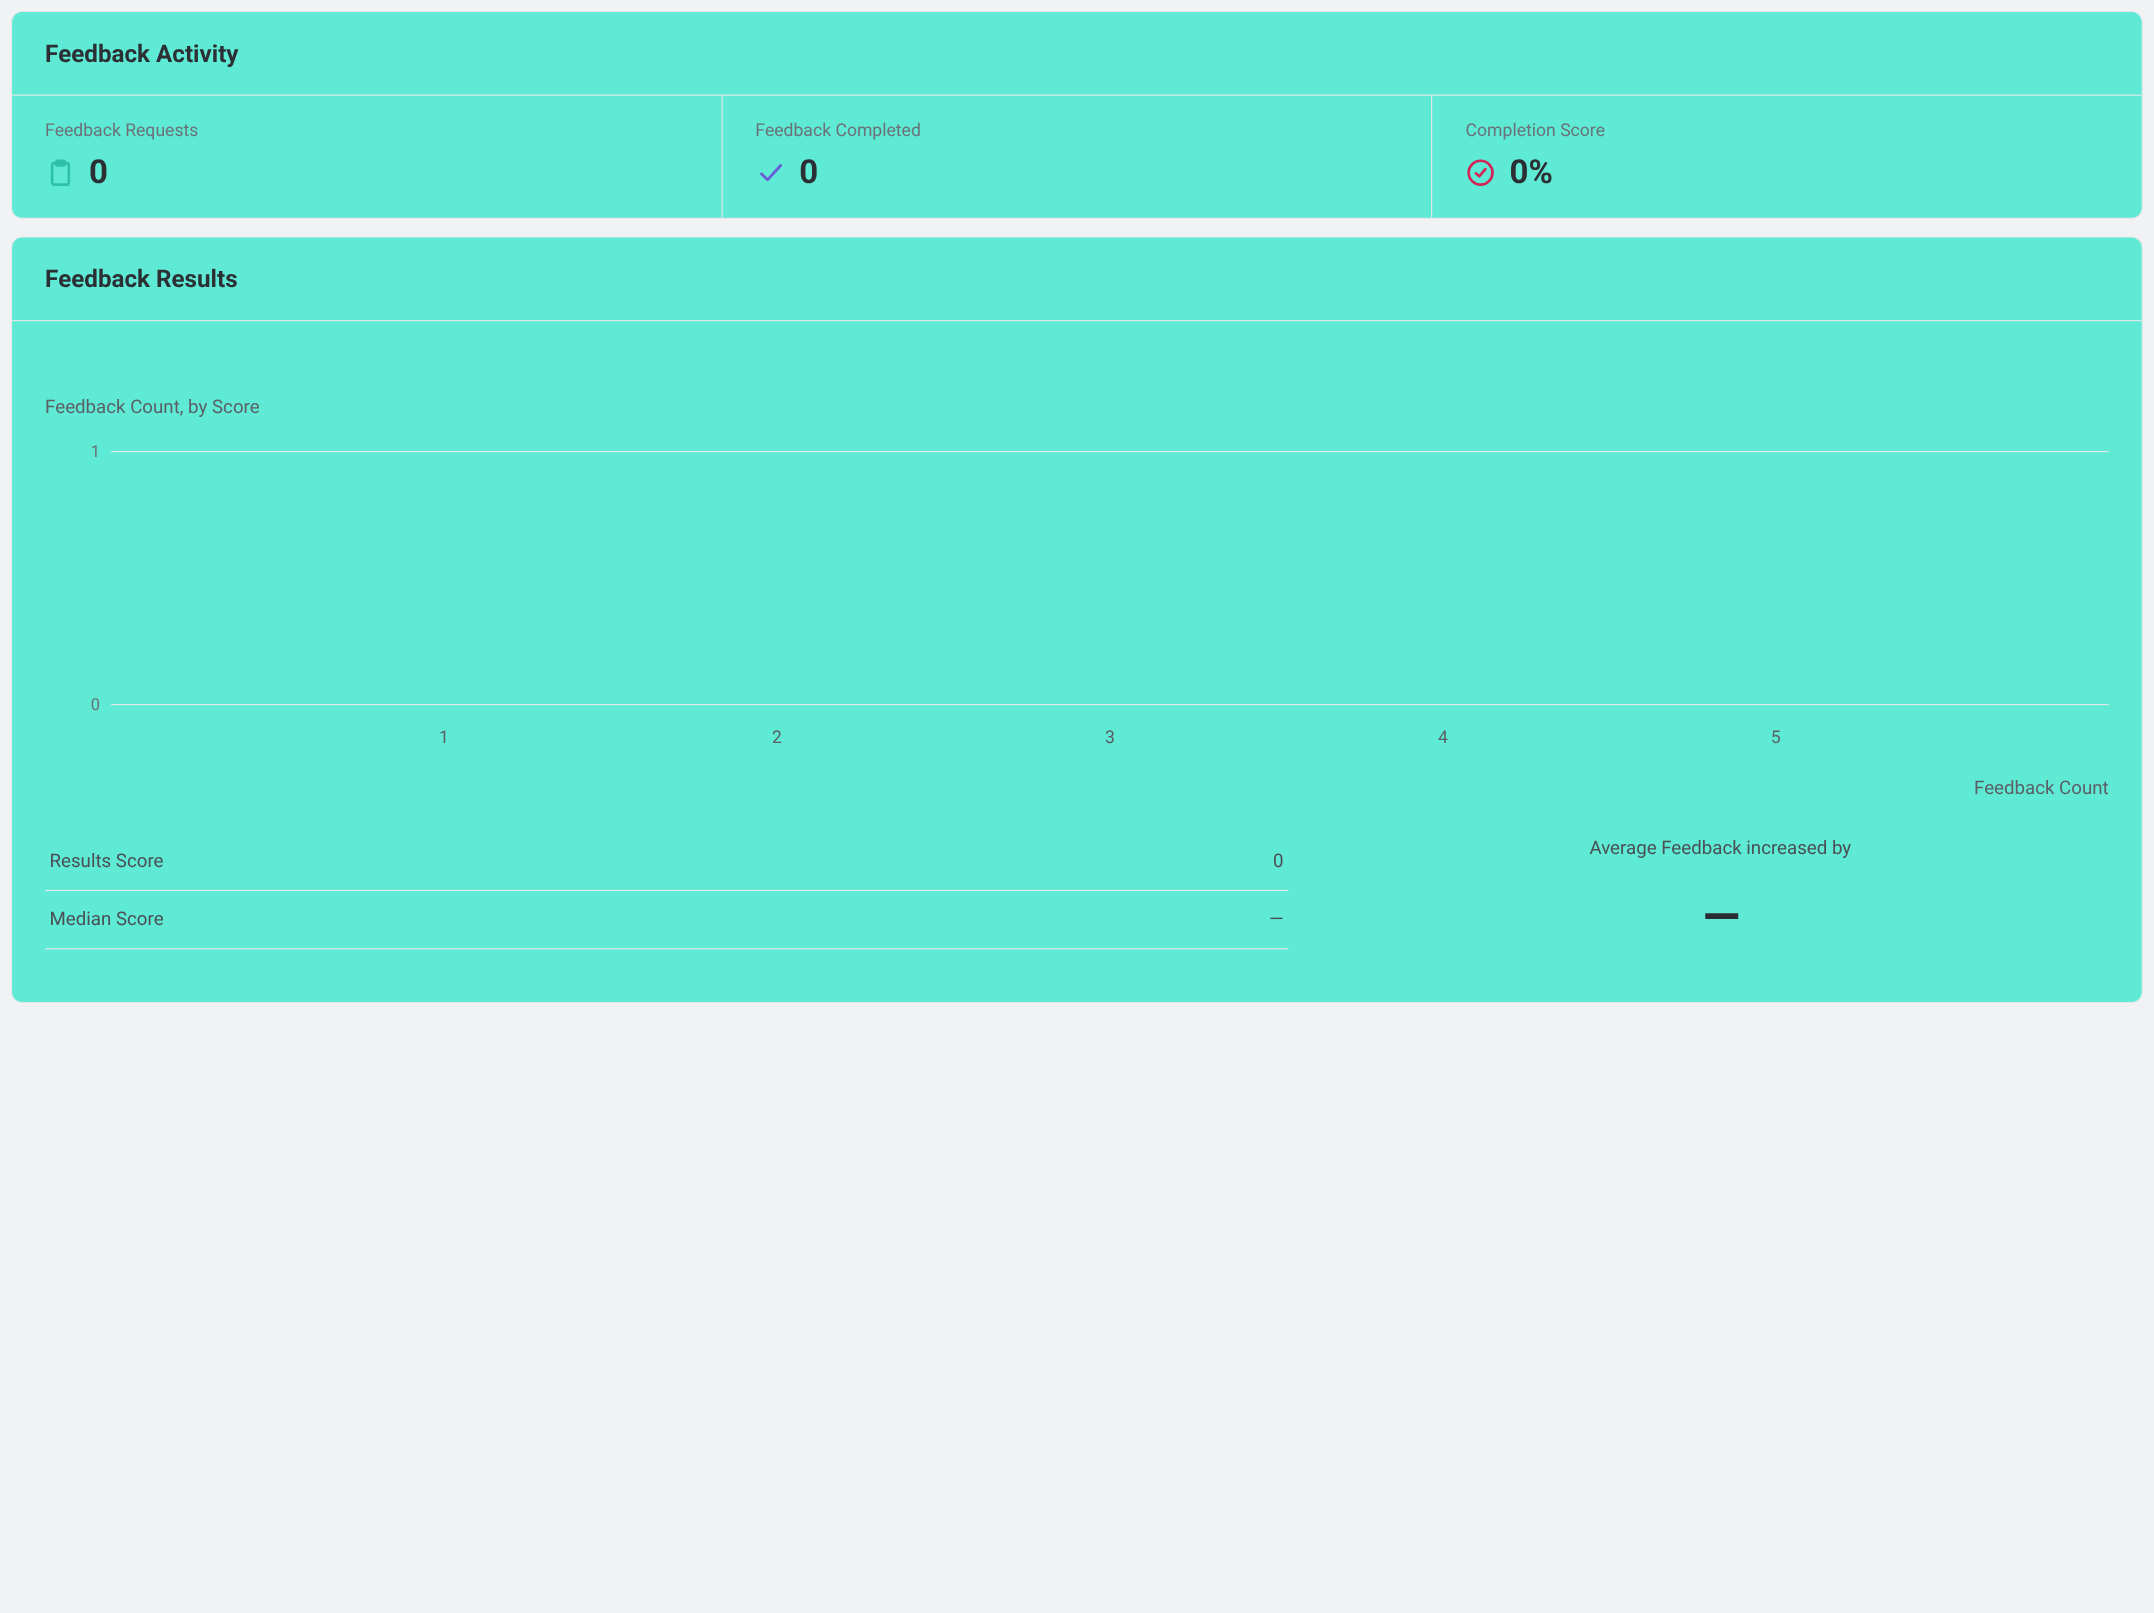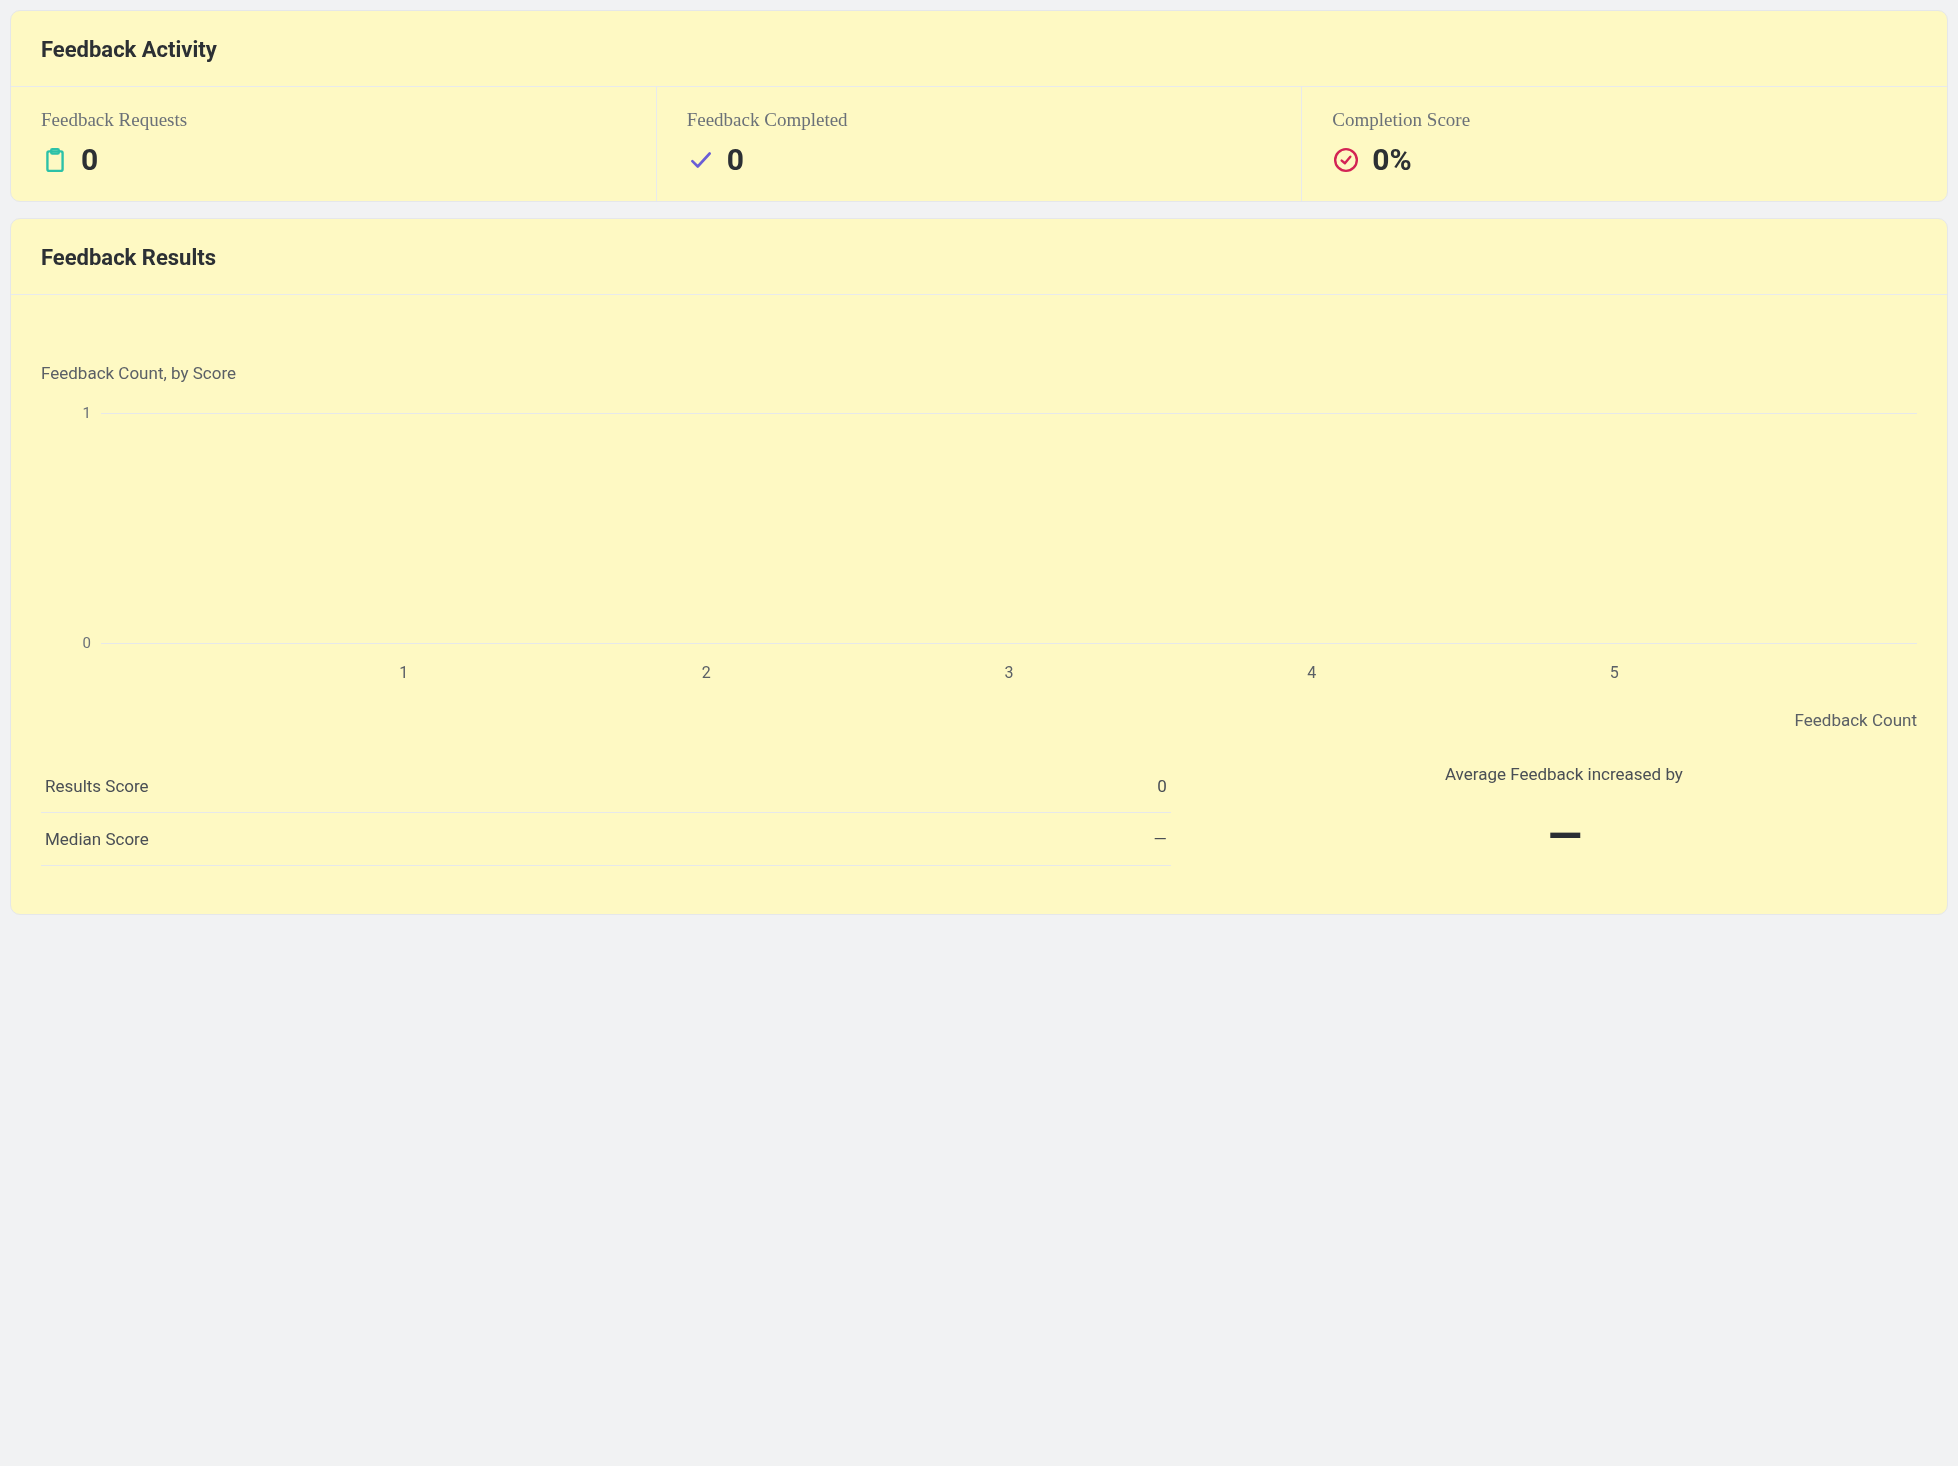--- a/index.html
+++ b/index.html
@@ -3,21 +3,21 @@
 <meta charset="utf-8">
 <style>
   * { box-sizing: border-box; margin: 0; padding: 0; }
   body {
     font-family: -apple-system, BlinkMacSystemFont, "Segoe UI", Roboto, Helvetica, Arial, sans-serif;
     background: #f1f2f3;
     padding: 10px;
     color: #2a2e33;
   }
   .card {
-    background: #fef9c3;
+    background: #5eead4;
     border: 1px solid #e5e7ea;
     border-radius: 10px;
     margin-bottom: 16px;
     overflow: hidden;
   }
   .card-header {
     padding: 26px 30px 24px 30px;
     border-bottom: 1px solid #e8eaec;
   }
   .card-header h2 {
@@ -29,24 +29,23 @@
   .metrics-row {
     display: flex;
   }
   .metric-cell {
     flex: 1;
     padding: 22px 30px 26px 30px;
     border-right: 1px solid #e8eaec;
   }
   .metric-cell:last-child { border-right: none; }
   .metric-label {
-    font-size: 19px;
+    font-size: 16px;
     color: #6b7178;
     margin-bottom: 14px;
-    font-family: Liberation Serif, serif;
   }
   .metric-value-row {
     display: flex;
     align-items: center;
     gap: 12px;
   }
   .metric-value {
     font-size: 30px;
     font-weight: 700;
     color: #2c3034;

